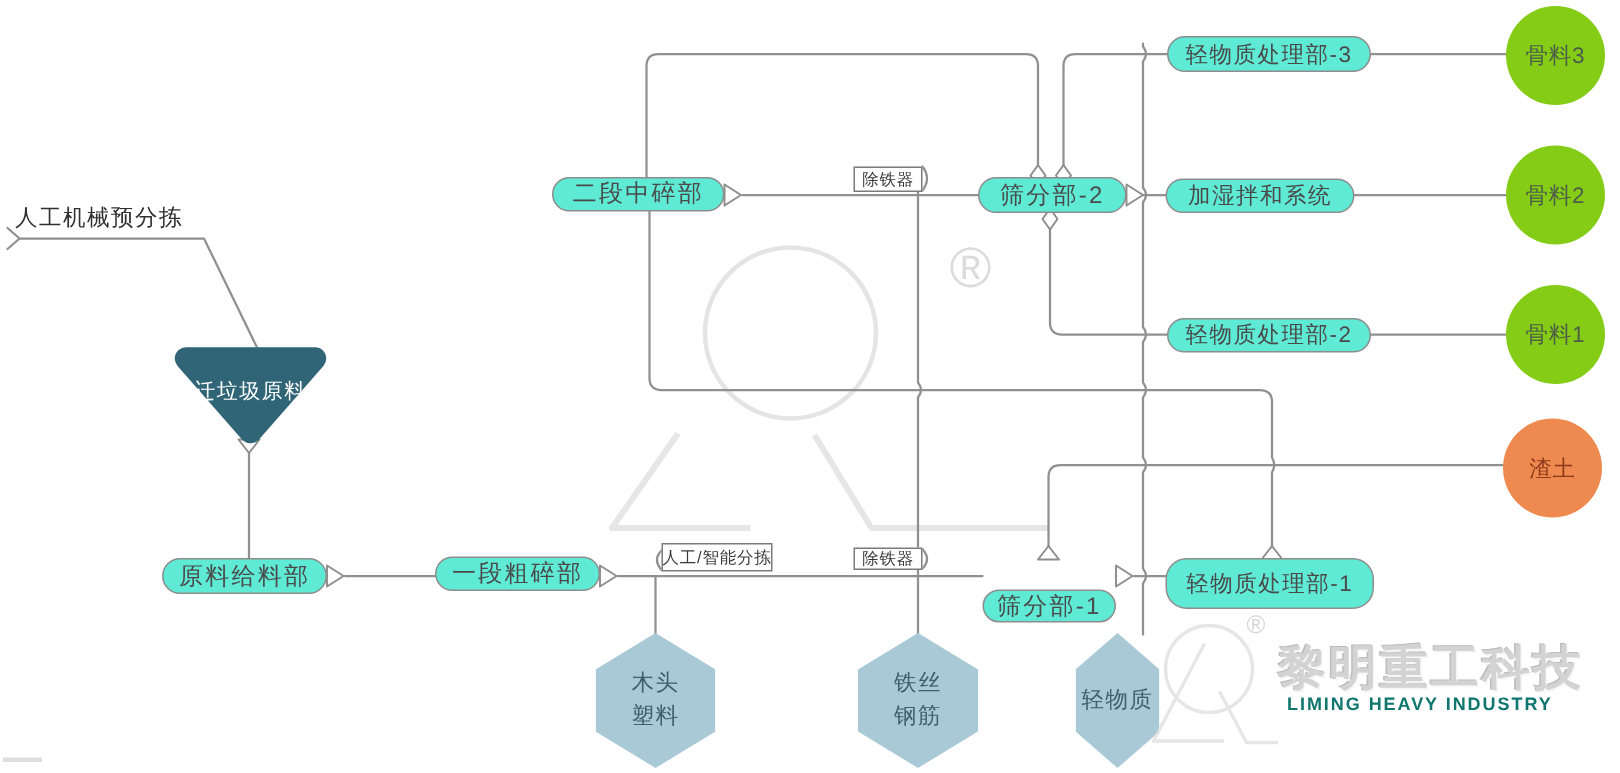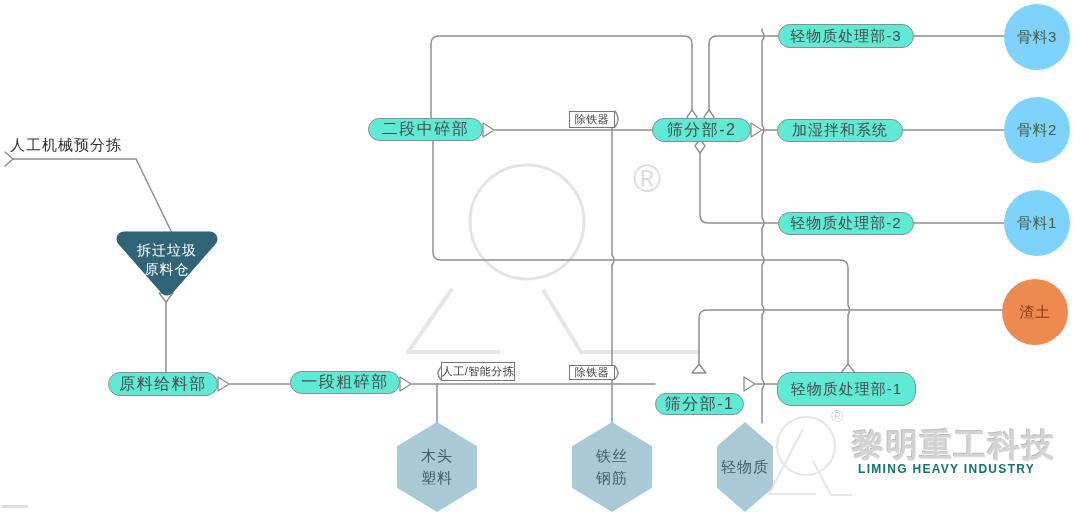--- a/index.html
+++ b/index.html
@@ -9,27 +9,27 @@
   .abs{position:absolute;box-sizing:border-box;}
   .stadium{background:#5eead4;border:1.5px solid #8d8d8d;border-radius:14px;
            display:flex;align-items:center;justify-content:center;
            color:#4a4a4a;font-size:16px;letter-spacing:1.5px;white-space:nowrap;z-index:3;}
   .stadium.sm{font-size:15px;letter-spacing:1px;}
   .mini-label{background:#fff;border:1px solid #7a7a7a;display:flex;align-items:center;
               justify-content:center;color:#3a3a3a;font-size:11px;letter-spacing:.5px;
               white-space:nowrap;z-index:3;}
   .circle{border-radius:50%;display:flex;align-items:center;justify-content:center;
           font-size:15px;letter-spacing:.5px;z-index:3;}
-  .circle.green{background:#7dd3fc;color:#4e5d48;}
+  .circle.green{background:#84cc16;color:#4e5d48;}
   .circle.orange{background:#ee8a4f;color:#8d3a1c;}
   .hex{clip-path:polygon(50% 0,100% 27%,100% 73%,50% 100%,0 73%,0 27%);
        background:#aac9d6;color:#3f5f6d;font-size:15px;line-height:22px;
        display:flex;flex-direction:column;align-items:center;justify-content:center;
        text-align:center;letter-spacing:1px;z-index:3;}
-  .silo-text{display:flex;flex-direction:column;align-items:center;justify-content:center;
+  .silo-text{display:flex;flex-direction:row;align-items:center;justify-content:center;
              color:#ffffff;font-size:14px;line-height:19px;letter-spacing:1px;z-index:4;text-align:center;}
   .pre-sort{color:#303030;font-size:15px;letter-spacing:1px;white-space:nowrap;z-index:3;}
   .wm-r{color:#dcdcdc;z-index:1;font-size:38px;line-height:1;}
   .wm-r.small{font-size:17px;color:#d6d6d6;z-index:5;}
   .brand-cn{color:#d3d3d3;font-size:32px;font-weight:bold;letter-spacing:2px;white-space:nowrap;
             text-shadow:1px 1px 0 #f7f7f7,-1px -1px 0 #bdbdbd;z-index:5;}
   .brand-en{color:#0f766e;font-size:12px;font-weight:bold;letter-spacing:1.3px;white-space:nowrap;z-index:5;}
   .smudge{background:#d0d0d0;opacity:.7;z-index:2;}
 </style>
 </head>

